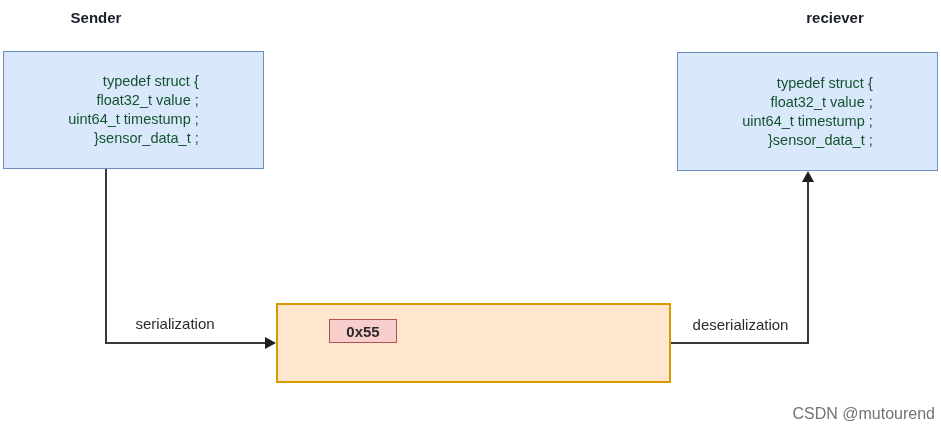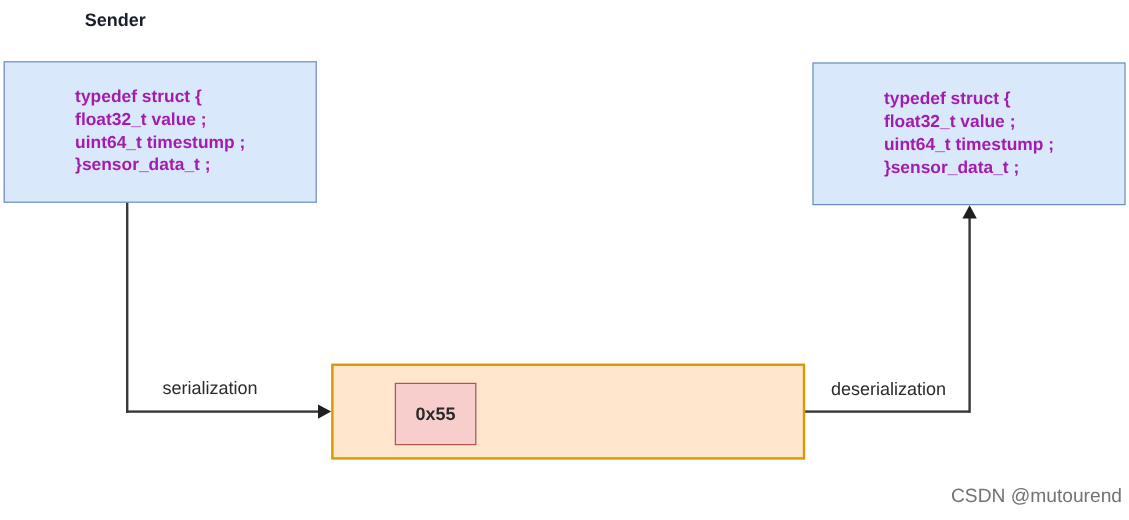--- a/index.html
+++ b/index.html
@@ -27,40 +27,40 @@
     position: absolute;
     background: #dae8fc;
     border: 1.5px solid #6c8ebf;
     box-sizing: border-box;
     display: flex;
     align-items: center;
     justify-content: center;
   }
   .struct-code {
     font-size: 14.5px;
-    font-weight: bold;
-    color: #a21caf;
-    text-align: left;
+    font-weight: normal;
+    color: #14532d;
+    text-align: right;
     line-height: 19px;
   }
   .medium-box {
     position: absolute;
     left: 276px;
     top: 303px;
     width: 395px;
     height: 80px;
     background: #ffe6cc;
     border: 2px solid #d79b00;
     box-sizing: border-box;
   }
   .byte-box {
     position: absolute;
     top: 14px;
     width: 68px;
-    height: 52px;
+    height: 24px;
     background: #f8cecc;
     border: 1.5px solid #b05450;
     box-sizing: border-box;
     display: flex;
     align-items: center;
     justify-content: center;
     font-size: 15px;
     font-weight: bold;
     color: #2a2a2a;
   }
@@ -95,20 +95,21 @@
     font-size: 16px;
     color: #737373;
   }
 </style>
 </head>
 <body>
 
 <div class="canvas">
 
   <div class="endpoint-label" style="left:0; width:192px;">Sender</div>
+  <div class="endpoint-label" style="left:745px; width:180px;">reciever</div>
 
   <div class="struct-box" style="left:3px; top:51px; width:261px; height:118px;">
     <div class="struct-code">
       <div>typedef struct {</div>
       <div>float32_t value ;</div>
       <div>uint64_t timestump ;</div>
       <div>}sensor_data_t ;</div>
     </div>
   </div>
 

